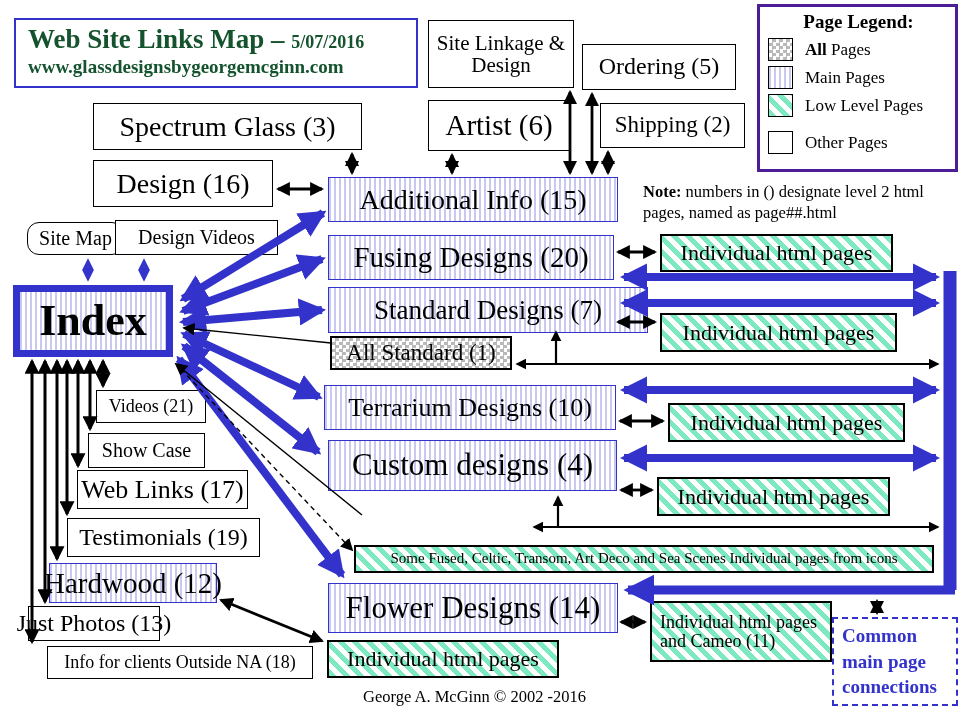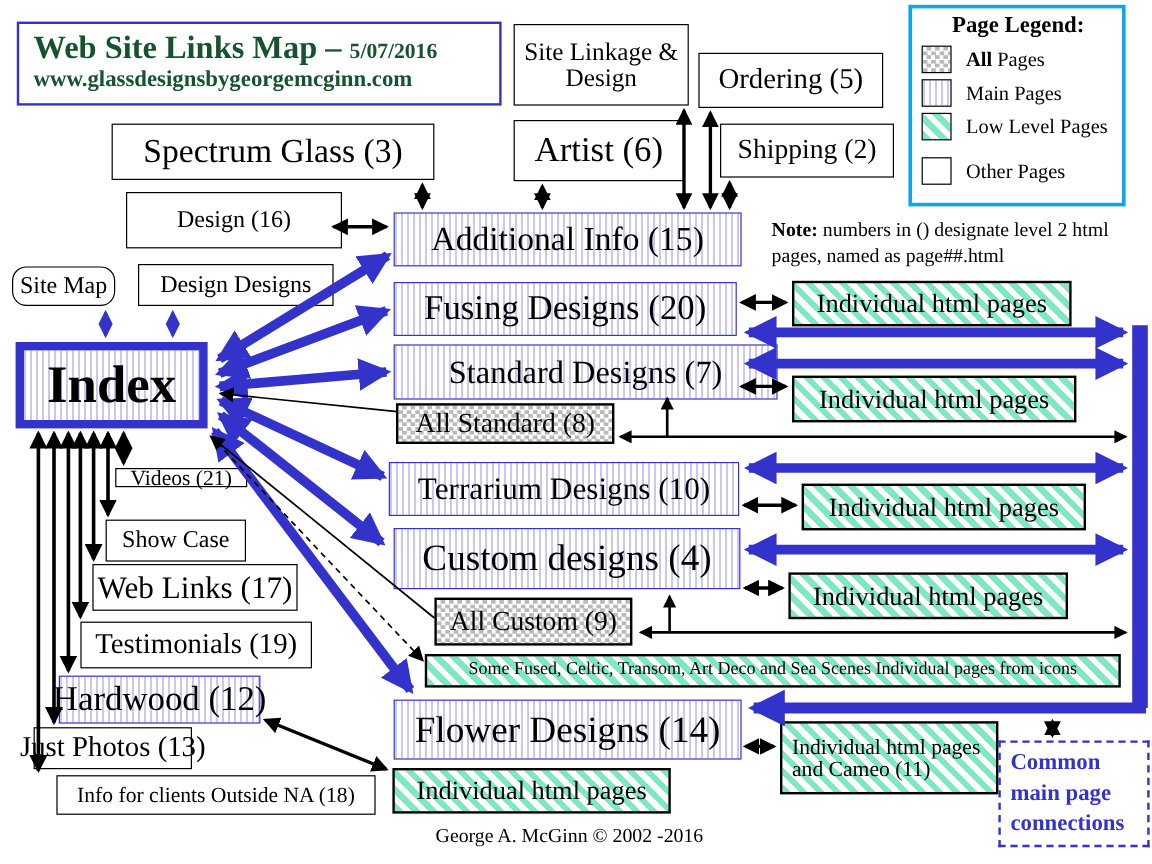--- a/index.html
+++ b/index.html
@@ -13,22 +13,22 @@
   .checker{background:repeating-conic-gradient(#b9b9b9 0% 25%,#ffffff 0% 50%) 0 0/7px 7px;
         border:2px solid #000;}
   .green{background:repeating-linear-gradient(45deg,#7de9c0 0 5px,#ffffff 5px 10px);
         border:2px solid #000;}
   #title-box{position:absolute;left:14px;top:18px;width:404px;height:70px;box-sizing:border-box;
         border:2px solid #3333cc;color:#14532d;padding:4px 0 0 12px;}
   #title-box .t1{font-size:27px;font-weight:bold;}
   #title-box .t1 .date{font-size:18px;}
   #title-box .t2{font-size:19px;font-weight:bold;margin-top:1px;}
   #index-box{border:7px solid #3333cc;font-weight:bold;font-size:44px;}
-  #legend{position:absolute;left:757px;top:4px;width:181px;height:168px;box-sizing:border-box;
-        border:3px solid #0ea5e9;padding:4px 6px 0 8px;}
+  #legend{position:absolute;left:757px;top:4px;width:201px;height:168px;box-sizing:border-box;
+        border:3px solid #4c1d95;padding:4px 6px 0 8px;}
   #legend .lt{font-weight:bold;font-size:19px;text-align:center;}
   .lrow{display:flex;align-items:center;margin-top:5px;}
   .lrow .sw{width:25px;height:23px;box-sizing:border-box;border:1px solid #000;margin-right:12px;flex:0 0 auto;}
   .lrow .ll{font-size:17px;}
   .sw.main{border:1px solid #000;}
   .sw.white{border:1px solid #000;}
   #note{position:absolute;left:643px;top:181px;width:310px;font-size:16.5px;line-height:1.28;
         white-space:normal;text-align:left;}
   #common-box{position:absolute;left:832px;top:617px;width:126px;height:89px;box-sizing:border-box;
         border:2px dashed #3333cc;color:#3333cc;font-weight:bold;font-size:19px;line-height:1.35;
@@ -67,37 +67,36 @@
     </div>
   </div>
 
   <div id="note"><b>Note:</b><span> numbers in () designate level 2 html pages, named as  page##.html</span></div>
 
   <div class="bx white wrap" style="left:428px;top:20px;width:146px;height:68px;font-size:21px;">Site Linkage &amp; Design</div>
   <div class="bx white" style="left:582px;top:44px;width:154px;height:46px;font-size:24px;">Ordering (5)</div>
   <div class="bx white" style="left:600px;top:103px;width:145px;height:45px;font-size:23px;">Shipping (2)</div>
   <div class="bx white" style="left:93px;top:103px;width:269px;height:47px;font-size:28px;">Spectrum Glass (3)</div>
   <div class="bx white" style="left:428px;top:100px;width:142px;height:51px;font-size:29px;">Artist (6)</div>
-  <div class="bx white" style="left:93px;top:160px;width:180px;height:47px;font-size:20px;margin-left:12px;">Design  (16)</div>
+  <div class="bx white" style="left:93px;top:160px;width:180px;height:47px;font-size:28px;">Design  (16)</div>
 
   <div class="bx main" style="left:328px;top:177px;width:290px;height:45px;font-size:28px;">Additional Info (15)</div>
   <div class="bx main" style="left:328px;top:235px;width:286px;height:45px;font-size:29px;">Fusing Designs (20)</div>
   <div class="bx main" style="left:328px;top:287px;width:320px;height:46px;font-size:27px;">Standard Designs (7)</div>
-  <div class="bx checker" style="left:330px;top:336px;width:182px;height:34px;font-size:23px;">All Standard (8)</div>
+  <div class="bx checker" style="left:330px;top:336px;width:182px;height:34px;font-size:23px;">All Standard (1)</div>
   <div class="bx main" style="left:324px;top:385px;width:292px;height:45px;font-size:26px;">Terrarium Designs (10)</div>
   <div class="bx main" style="left:328px;top:440px;width:289px;height:51px;font-size:31px;">Custom designs (4)</div>
-  <div class="bx checker" style="left:362px;top:498px;width:165px;height:40px;font-size:23px;">All Custom (9)</div>
   <div class="bx green" style="left:354px;top:545px;width:580px;height:28px;font-size:15px;">Some Fused, Celtic, Transom, Art Deco and Sea Scenes Individual pages from icons</div>
   <div class="bx main" style="left:328px;top:583px;width:290px;height:50px;font-size:31px;">Flower Designs (14)</div>
 
-  <div class="bx white" style="left:10px;top:222px;width:86px;height:33px;font-size:20px;border-radius:12px;">Site Map</div>
-  <div class="bx white" style="left:115px;top:220px;width:163px;height:35px;font-size:20px;">Design Designs</div>
+  <div class="bx white" style="left:27px;top:222px;width:97px;height:33px;font-size:20px;border-radius:12px;">Site Map</div>
+  <div class="bx white" style="left:115px;top:220px;width:163px;height:35px;font-size:20px;">Design Videos</div>
   <div class="bx main" id="index-box" style="left:13px;top:285px;width:160px;height:72px;">Index</div>
 
-  <div class="bx white" style="left:96px;top:390px;width:110px;height:16px;font-size:18px;">Videos (21)</div>
+  <div class="bx white" style="left:96px;top:390px;width:110px;height:33px;font-size:18px;">Videos (21)</div>
   <div class="bx white" style="left:88px;top:433px;width:117px;height:35px;font-size:20px;">Show Case</div>
   <div class="bx white" style="left:77px;top:470px;width:171px;height:39px;font-size:26px;">Web Links (17)</div>
   <div class="bx white" style="left:67px;top:518px;width:193px;height:39px;font-size:24px;">Testimonials (19)</div>
   <div class="bx main" style="left:49px;top:563px;width:168px;height:40px;font-size:29px;">Hardwood (12)</div>
   <div class="bx white" style="left:28px;top:606px;width:132px;height:35px;font-size:24px;">Just Photos (13)</div>
   <div class="bx white" style="left:30px;top:646px;width:266px;height:33px;font-size:18px;margin-left:17px;">Info for clients Outside NA (18)</div>
 
   <div class="bx green" style="left:660px;top:234px;width:233px;height:38px;font-size:22px;">Individual html pages</div>
   <div class="bx green" style="left:660px;top:313px;width:237px;height:39px;font-size:22px;">Individual html pages</div>
   <div class="bx green" style="left:668px;top:403px;width:237px;height:39px;font-size:22px;">Individual html pages</div>

